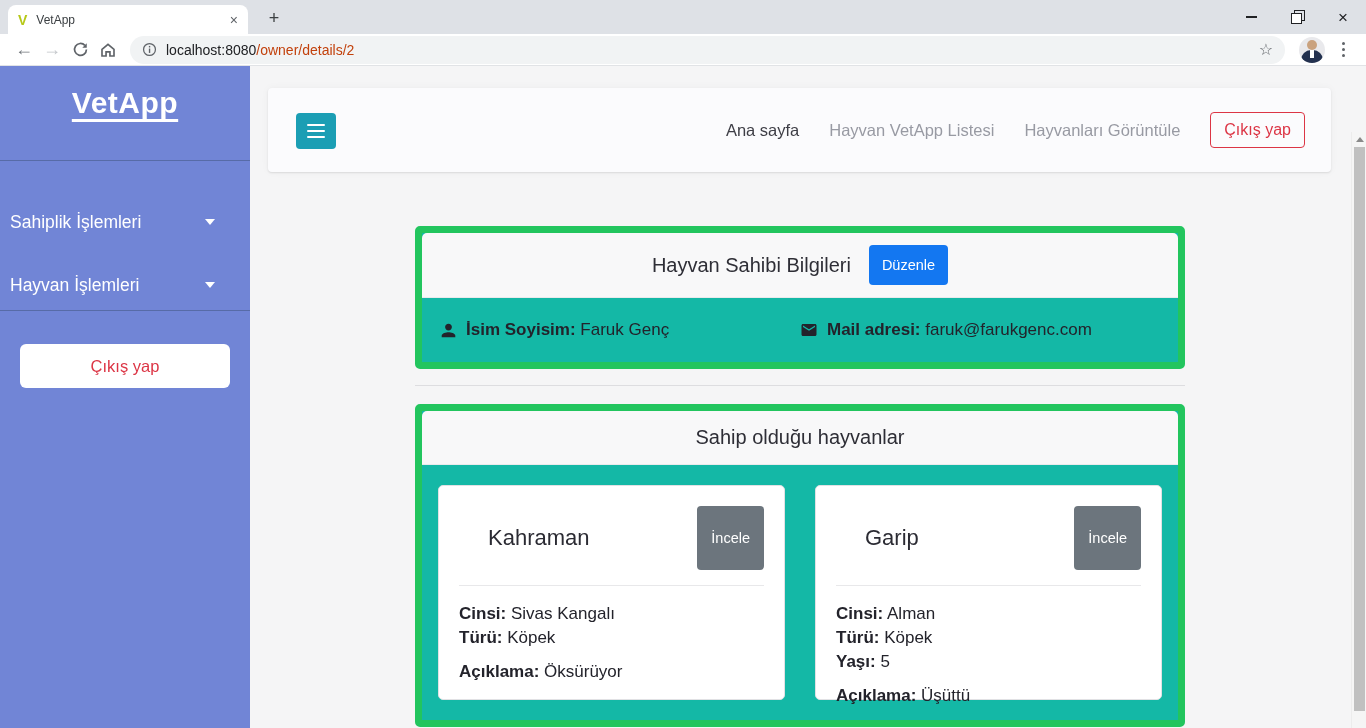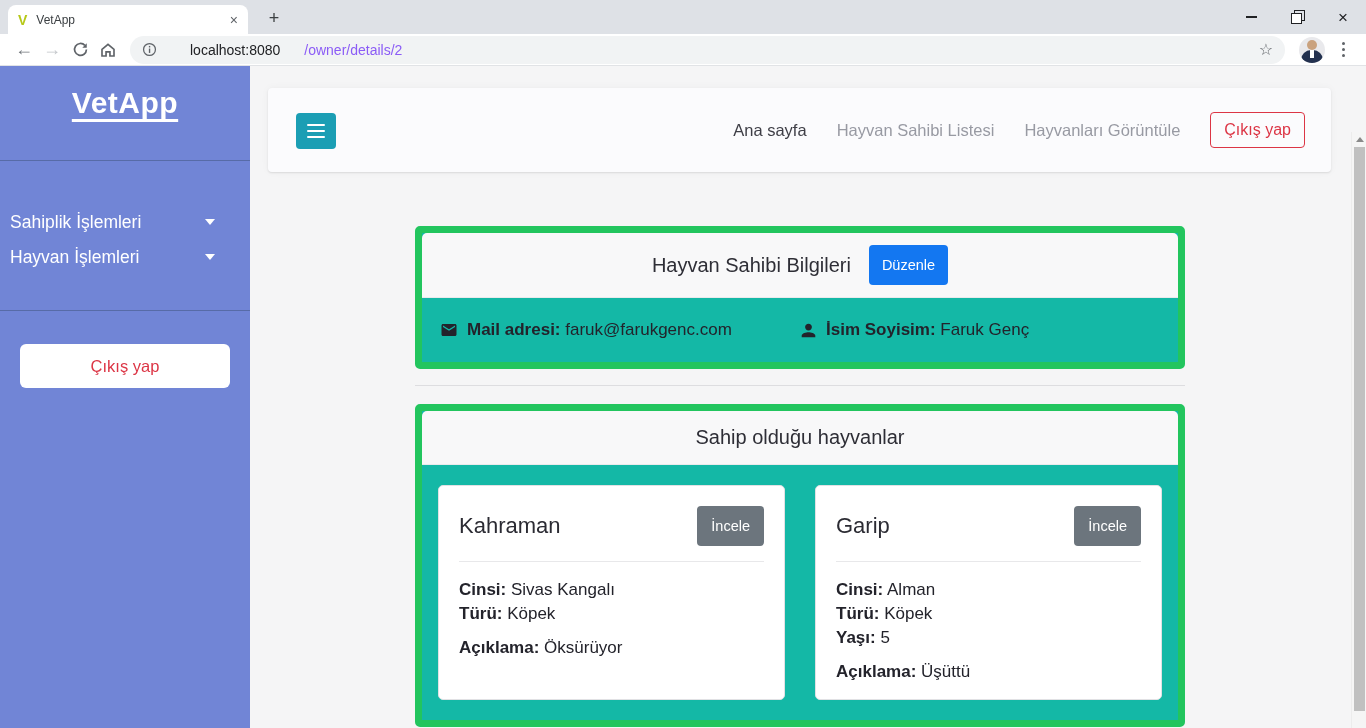--- a/index.html
+++ b/index.html
@@ -18,41 +18,41 @@
   .glyph-min { width:11px; height:1.5px; background:#202124; display:block; }
   .glyph-restore { position:relative; width:10px; height:10px; display:block; }
   .glyph-restore:before { content:""; position:absolute; left:2px; top:-2px; width:9px; height:9px; border:1.2px solid #202124; background:transparent; }
   .glyph-restore:after { content:""; position:absolute; left:-1px; top:1px; width:9px; height:9px; border:1.2px solid #202124; background:#fff; }
   .glyph-close { font-size:17px; line-height:17px; }
 
   .toolbar { position:absolute; left:0; top:34px; width:1366px; height:32px; background:#fff; border-bottom:1px solid #e1e3e6; display:flex; align-items:center; padding:0 10px; }
   .tb-icon { width:28px; height:28px; display:flex; align-items:center; justify-content:center; font-size:18px; flex:0 0 auto; }
   .tb-back { color:#73787d; }
   .tb-fwd { color:#c4c7cb; }
-  .omnibox { flex:1; height:28px; margin:0 8px 0 8px; background:#f1f3f4; border-radius:14px; display:flex; align-items:center; padding:0 12px;gap:24px; }
+  .omnibox { flex:1; height:28px; margin:0 8px 0 8px; background:#f1f3f4; border-radius:14px; display:flex; align-items:center; padding:0 12px; }
   .omni-info { flex:0 0 auto; margin-right:9px; display:flex; }
   .url-host { font-size:14px; color:#202124; }
-  .url-path { font-size:14px; color:#8b5cf6; }
+  .url-path { font-size:14px; color:#c2410c; }
   .omni-star { margin-left:auto; color:#5f6368; font-size:16px; }
   .avatar { width:26px; height:26px; border-radius:50%; background:#e9e9ec; position:relative; overflow:hidden; margin:0 9px 0 6px; flex:0 0 auto; }
   .avatar .head { position:absolute; left:8px; top:3px; width:10px; height:10px; border-radius:50%; background:#caa27e; }
   .avatar .suit { position:absolute; left:2px; top:13px; width:22px; height:14px; border-radius:10px 10px 0 0; background:#23314f; }
   .avatar .shirt { position:absolute; left:11px; top:13px; width:4px; height:8px; background:#fff; }
   .dots { width:18px; display:flex; flex-direction:column; align-items:center; gap:3px; margin-right:4px; }
   .dots i { width:3px; height:3px; border-radius:50%; background:#5f6368; }
 
   
   .page { position:absolute; left:0; top:66px; width:1366px; height:662px; }
 
   .sidebar { position:absolute; left:0; top:0; width:250px; height:662px; background:#7185d6; color:#fff; }
   .sb-title { position:absolute; left:0; top:20px; width:100%; text-align:center; font-size:30px; font-weight:700; letter-spacing:0.5px; text-decoration:underline; text-underline-offset:6px; }
   .sb-div1 { position:absolute; left:0; top:94px; width:100%; border-top:1px solid rgba(40,60,80,0.35); }
   .sb-item { position:absolute; left:0; width:100%; height:36px; padding:0 35px 0 10px; display:flex; align-items:center; justify-content:space-between; font-size:17.5px; cursor:pointer; }
   .sb-item-1 { top:138px; }
-  .sb-item-2 { top:173px; }
+  .sb-item-2 { top:201px; }
   .caret { width:0; height:0; border-left:5.5px solid transparent; border-right:5.5px solid transparent; border-top:6px solid #fff; }
   .sb-div2 { position:absolute; left:0; top:244px; width:100%; border-top:1px solid rgba(40,60,80,0.35); }
   .sb-logout { position:absolute; left:20px; top:278px; width:210px; height:44px; background:#fff; border:none; border-radius:6px; color:#dc3545; font-size:16.5px; font-family:inherit; cursor:pointer; }
 
   .main { position:absolute; left:250px; top:0; width:1101px; height:662px; background:#f5f5f6; }
 
   .navbar { position:absolute; left:18px; top:22px; width:1063px; height:84px; background:#fbfbfd; border-radius:4px; box-shadow:0 1px 2px rgba(0,0,0,0.10), 0 0 8px rgba(0,0,0,0.04); }
   .hamburger { position:absolute; left:28px; top:25px; width:40px; height:36px; background:#1b9eb4; border:none; border-radius:4px; display:flex; flex-direction:column; align-items:center; justify-content:center; gap:3.5px; cursor:pointer; }
   .hamburger i { display:block; width:18px; height:2.5px; background:#fff; border-radius:1px; }
   .nav-right { position:absolute; right:26px; top:0; height:100%; display:flex; align-items:center; gap:30px; }
@@ -68,22 +68,22 @@
   .owner-body { padding:22px 18px; display:grid; grid-template-columns:1fr 1fr; row-gap:16px; }
   .detail { display:flex; align-items:center; gap:9px; font-size:17px; color:#23232b; }
   .detail b { font-weight:700; }
   .detail svg { flex:0 0 auto; }
 
   .section-hr { border:0; border-top:1px solid #dddde0; margin:16px 0 18px 0; }
 
   .pets-body { padding:20px 16px; display:flex; gap:30px; min-height:250px; }
   .pet-card { width:350px; height:215px; background:#fff; border:1px solid #e1e1e4; border-radius:5px; padding:20px; }
   .pet-head { display:flex; align-items:center; justify-content:space-between; }
-  .pet-name { font-size:22px; color:#2b2b33; font-weight:500; }
-  .inspect-btn { background:#6c757d; color:#fff; border:none; border-radius:4px; padding:12px 14px; font-size:14.5px; font-family:inherit; cursor:pointer; }
+  .pet-name { font-size:22px; color:#2b2b33; font-weight:500;margin-left:29px; }
+  .inspect-btn { background:#6c757d; color:#fff; border:none; border-radius:4px; padding:24px 14px; font-size:14.5px; font-family:inherit; cursor:pointer; }
   .pet-hr { border:0; border-top:1px solid #e8e8ea; margin:15px 0 16px 0; }
   .pet-row { font-size:17px; color:#23232b; line-height:24px; }
   .pet-desc { margin-top:10px; }
 
   
   .scrollbar { position:absolute; right:0; top:66px; width:15px; height:662px; background:#f5f5f5; border-left:1px solid #ececec; }
   .sb-arrow { position:absolute; left:0; width:15px; height:15px; display:flex; align-items:center; justify-content:center; }
   .sb-arrow.up { top:0; }
   .tri-up { width:0; height:0; border-left:4px solid transparent; border-right:4px solid transparent; border-bottom:5px solid #8a8a8a; }
   .sb-thumb { position:absolute; left:2px; top:15px; width:11px; height:564px; background:#c0c0c0; }
@@ -167,45 +167,45 @@
   <div class="main">
 
     <div class="navbar">
       <button class="hamburger">
         <i></i>
           <i></i>
           <i></i>
       </button>
       <div class="nav-right">
         <span class="nav-link active">Ana sayfa</span>
-        <span class="nav-link">Hayvan Sahibi Listesi</span>
+        <span class="nav-link">Hayvan VetApp Listesi</span>
         <span class="nav-link">Hayvanları Görüntüle</span>
         <button class="nav-logout">Çıkış yap</button>
       </div>
     </div>
 
     <div class="container">
 
       <div class="card">
         <div class="card-header">
           <span class="card-title">Hayvan Sahibi Bilgileri</span>
           <button class="edit-btn">Düzenle</button>
         </div>
         <div class="owner-body">
+          <div class="detail">
+            <svg width="17" height="17" viewBox="0 0 24 24">
+                <path fill="#23232b" d="M12 12c2.7 0 4.8-2.1 4.8-4.8S14.7 2.4 12 2.4 7.2 4.5 7.2 7.2 9.3 12 12 12zm0 2.4c-3.2 0-9.6 1.6-9.6 4.8v2.4h19.2v-2.4c0-3.2-6.4-4.8-9.6-4.8z"></path>
+              </svg>
+            <span><b>İsim Soyisim:</b> <span>Faruk Genç</span></span>
+          </div>
           <div class="detail">
             <svg width="18" height="18" viewBox="0 0 24 24">
                 <path fill="#23232b" d="M20 4H4c-1.1 0-2 .9-2 2v12c0 1.1.9 2 2 2h16c1.1 0 2-.9 2-2V6c0-1.1-.9-2-2-2zm0 4-8 5-8-5V6l8 5 8-5v2z"></path>
               </svg>
             <span><b>Mail adresi:</b> <span>faruk@farukgenc.com</span></span>
-          </div>
-          <div class="detail">
-            <svg width="17" height="17" viewBox="0 0 24 24">
-                <path fill="#23232b" d="M12 12c2.7 0 4.8-2.1 4.8-4.8S14.7 2.4 12 2.4 7.2 4.5 7.2 7.2 9.3 12 12 12zm0 2.4c-3.2 0-9.6 1.6-9.6 4.8v2.4h19.2v-2.4c0-3.2-6.4-4.8-9.6-4.8z"></path>
-              </svg>
-            <span><b>İsim Soyisim:</b> <span>Faruk Genç</span></span>
           </div>
         </div>
       </div>
 
       <hr class="section-hr">
 
       <div class="card">
         <div class="card-header">
           <span class="card-title">Sahip olduğu hayvanlar</span>
         </div>

